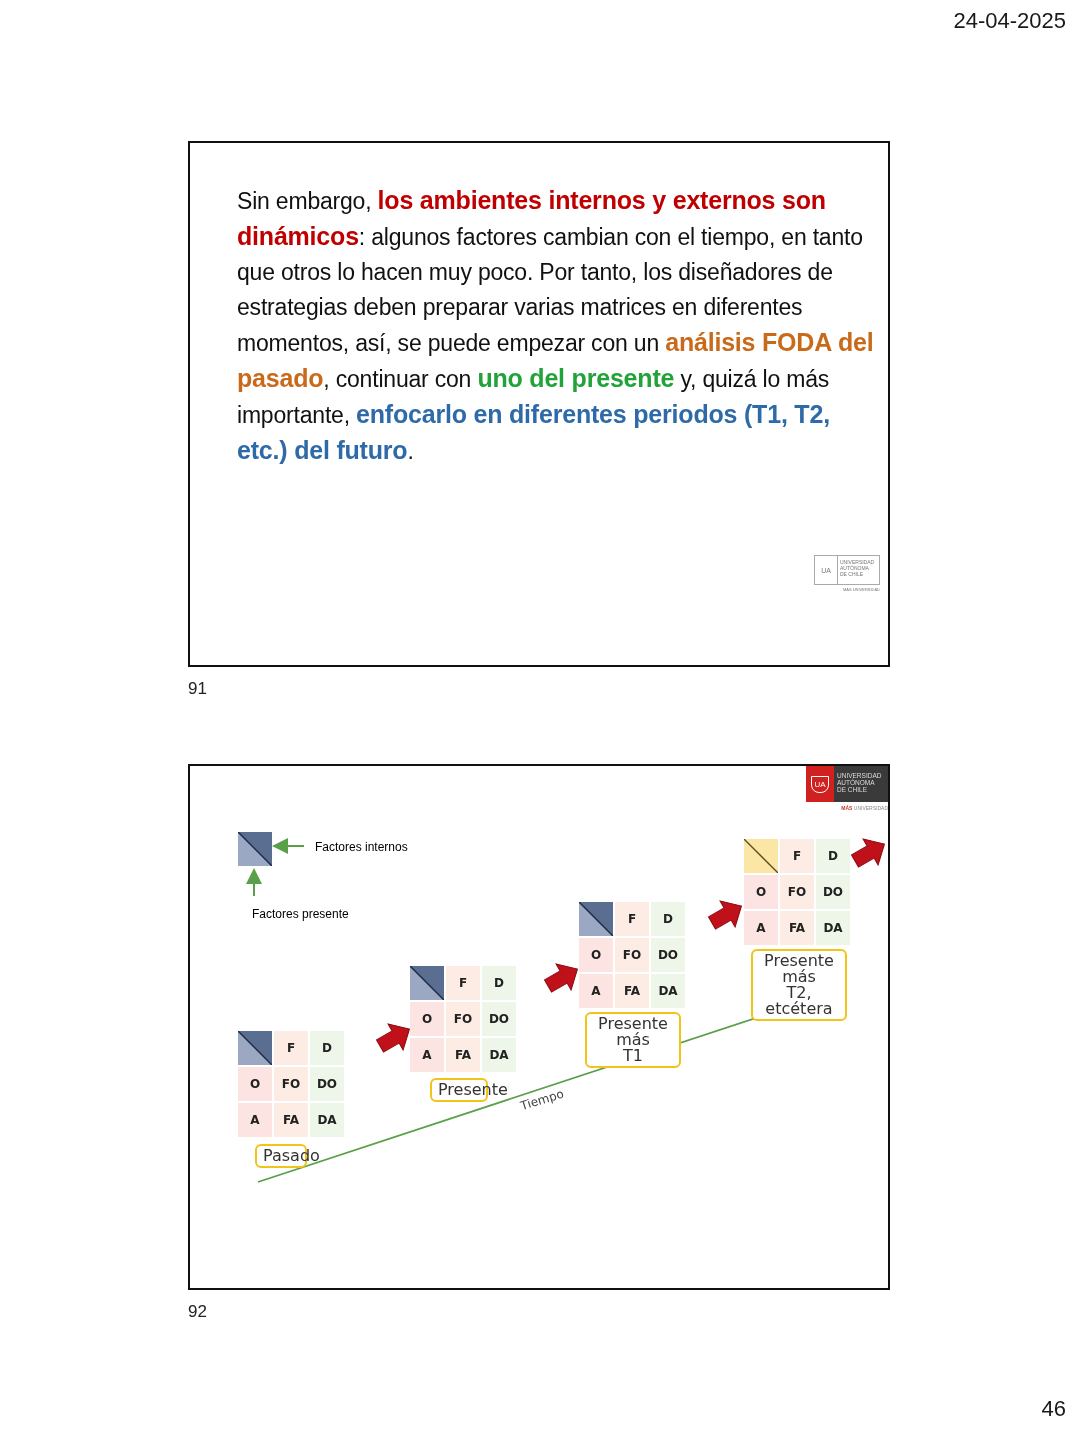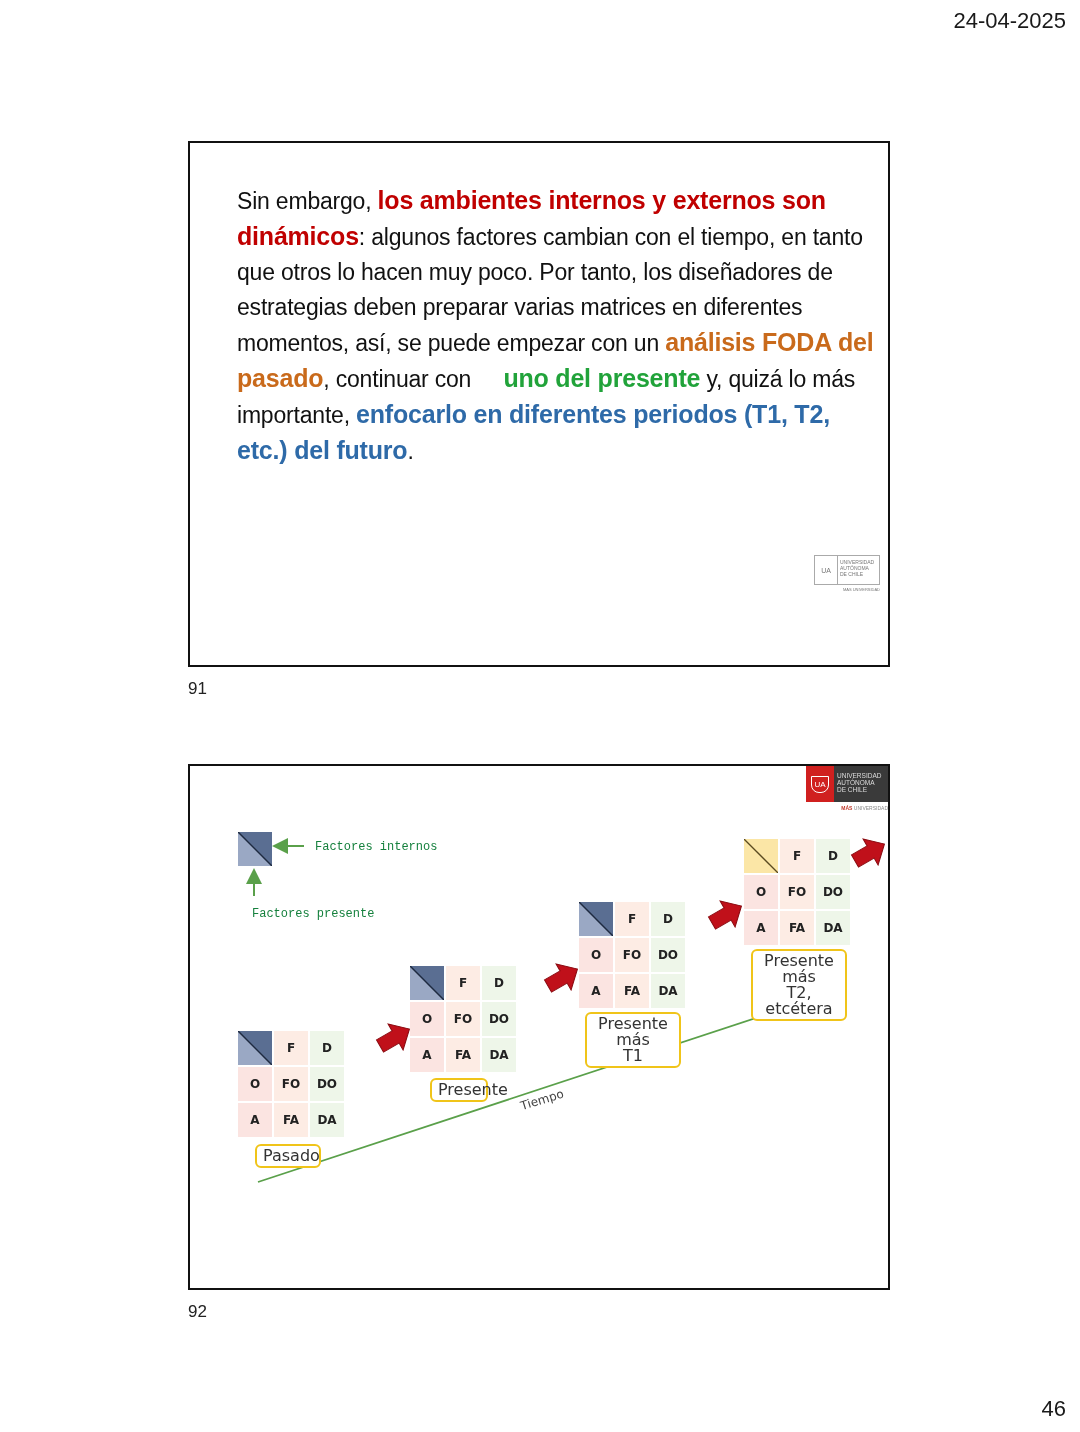--- a/index.html
+++ b/index.html
@@ -22,42 +22,42 @@
   
   .s1-text {
     position: absolute; left: 47px; top: 40px; width: 640px;
     font-family: "Liberation Sans", sans-serif; font-size: 23px; line-height: 35px; color: #111;
     letter-spacing: -0.2px;
   }
   .s1-text p { margin: 0 0 17px 0; }
   .hl-purple { color: #9b59c9; font-weight: bold; text-decoration: underline; }
   .hl-red { color: #c00000; font-weight: bold; font-size: 25px; }
   .hl-orange { color: #c96a1b; font-weight: bold; font-size: 25px; }
-  .hl-green { color: #21a33a; font-weight: bold; font-size: 25px; margin-left: 26px; }
+  .hl-green { color: #21a33a; font-weight: bold; font-size: 25px; }
   .hl-blue { color: #2e6aa8; font-weight: bold; font-size: 25px; }
 
   .logo-small {
     position: absolute; right: 8px; top: 412px; width: 66px; height: 44px;
   }
   .logo-small .box { display: flex; border: 1px solid #aaa; height: 28px; }
   .logo-small .shield { width: 22px; border-right: 1px solid #aaa; font-size: 7px; color: #777; display: flex; align-items: center; justify-content: center; }
   .logo-small .name { flex: 1; font-size: 5px; color: #777; line-height: 6px; padding: 3px 2px; }
   .logo-small .tag { font-size: 4px; color: #777; text-align: right; margin-top: 2px; line-height: 5px; }
 
   
   .logo-big { position: absolute; right: 0; top: 0; width: 82px; height: 46px; }
   .logo-big .row { display: flex; height: 36px; }
   .logo-big .red { width: 28px; background: #d0201f; display: flex; align-items: center; justify-content: center; }
   .logo-big .red span { border: 1px solid #fff; color: #fff; font-size: 8px; border-radius: 0 0 8px 8px; padding: 3px 2px; }
   .logo-big .dark { flex: 1; background: #3a3a3a; color: #ddd; font-size: 6.5px; line-height: 7px; padding: 6px 3px; }
   .logo-big .tag { font-size: 5px; color: #888; text-align: right; margin-top: 3px; }
   .logo-big .tag b { color: #c0392b; }
 
   .legend-square { position: absolute; left: 48px; top: 66px; width: 34px; height: 34px; }
-  .legend-text { position: absolute; font-family: Liberation Mono, monospace; font-size: 12px; color: #15803d; }
+  .legend-text { position: absolute; font-family: Liberation Sans, sans-serif; font-size: 12px; color: #000000; }
 
   .matrix { position: absolute; display: grid; grid-template-columns: 34px 34px 34px; grid-template-rows: 34px 34px 34px; gap: 2px; }
   .cell { display: flex; align-items: center; justify-content: center; font-family: "DejaVu Sans", sans-serif; font-weight: bold; font-size: 12px; color: #222; }
   .c-pink { background: #fbe4e1; }
   .c-peach { background: #fdece4; }
   .c-green { background: #eef6e9; }
   .c-corner { background: transparent; padding: 0; }
   .tag-label {
     position: absolute; border: 2px solid #f0c419; border-radius: 6px; background: #fff;
     font-family: "DejaVu Sans", sans-serif; font-size: 16px; color: #333; text-align: center;
@@ -142,21 +142,21 @@
       </svg>
     <div class="cell c-peach">F</div>
     <div class="cell c-green">D</div>
     <div class="cell c-pink">O</div>
     <div class="cell c-peach">FO</div>
     <div class="cell c-green">DO</div>
     <div class="cell c-pink">A</div>
     <div class="cell c-peach">FA</div>
     <div class="cell c-green">DA</div>
   </div>
-  <div class="tag-label" style="left:65px; top:378px; width:66px;">
+  <div class="tag-label" style="left:65px; top:378px; width:52px;">
     <div>Pasado</div>
   </div>
 
   <div class="matrix" style="left:220px; top:200px;">
     <svg class="cell c-corner" viewBox="0 0 34 34">
         <polygon points="0,0 34,0 34,34" fill="#5a6e92"></polygon>
         <polygon points="0,0 0,34 34,34" fill="#9aa8c4"></polygon>
         <line x1="0" y1="0" x2="34" y2="34" stroke="#1e2a40" stroke-width="1.5"></line>
       </svg>
     <div class="cell c-peach">F</div>

